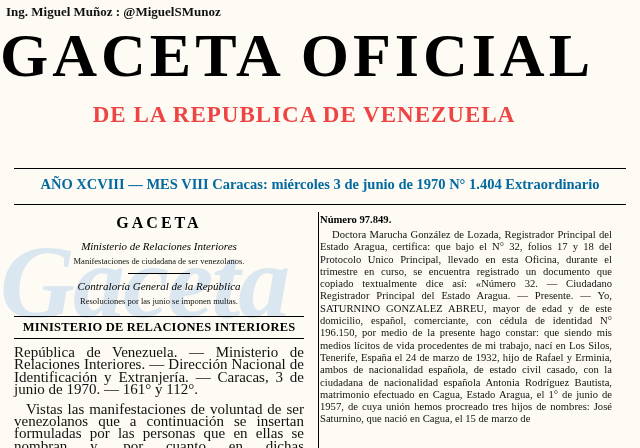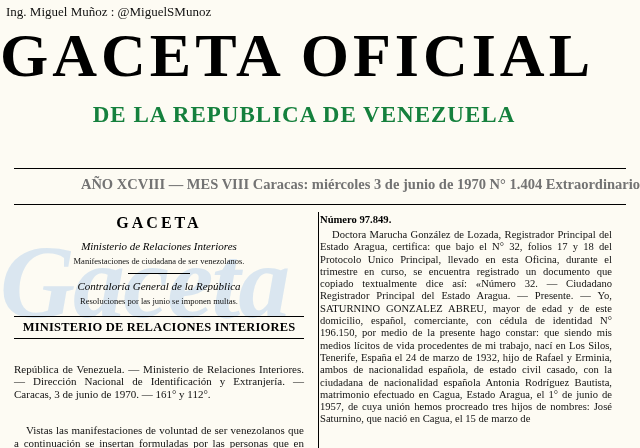--- a/index.html
+++ b/index.html
@@ -42,20 +42,21 @@
   }
 
   .credit {
     position: absolute;
     left: 6px;
     top: 4px;
     font-family: "Liberation Serif", serif;
     font-size: 13px;
     color: #111;
     z-index: 5;
+    font-weight: bold;
   }
 
   .masthead {
     position: absolute;
     left: 0;
     top: 22px;
     width: 572px;
     text-align: center;
     z-index: 3;
   }
@@ -67,45 +68,45 @@
     letter-spacing: 4px;
     color: #000;
     white-space: nowrap;
   }
   .masthead .subtitle {
     margin-top: 14px;
     font-family: "Liberation Serif", serif;
     font-weight: bold;
     font-size: 23px;
     letter-spacing: 1px;
-    color: #15803d;
+    color: #ef4444;
     white-space: nowrap;
     padding-left: 36px;
   }
 
   .rule {
     position: absolute;
     left: 14px;
     width: 612px;
     border-top: 1.5px solid #000;
     z-index: 3;
   }
   .rule-top { top: 168px; }
   .rule-bottom { top: 204px; }
 
   .issueline {
     position: absolute;
     left: 0;
     top: 176px;
     width: 640px;
-    text-align: right;
+    text-align: center;
     font-family: "Liberation Serif", serif;
     font-weight: bold;
     font-size: 14.5px;
-    color: #737373;
+    color: #0369a1;
     white-space: nowrap;
     z-index: 3;
   }
 
   .columns {
     position: absolute;
     left: 14px;
     top: 210px;
     width: 612px;
     height: 238px;
@@ -163,24 +164,24 @@
     text-align: center;
     font-weight: bold;
     font-size: 12.5px;
     letter-spacing: 0.2px;
     border-top: 1px solid #000;
     border-bottom: 1px solid #000;
     padding: 3px 0 3px 0;
   }
 
   .body-p {
-    font-size: 11px;
+    font-size: 15px;
     line-height: 12.4px;
     text-align: justify;
-    margin-top: 24px;
+    margin-top: 7px;
     color: #111;
   }
   .body-p.indent { text-indent: 12px; }
 
   .right-num {
     font-size: 10.6px;
     font-weight: bold;
     margin-top: 4px;
   }
   .right-p {

